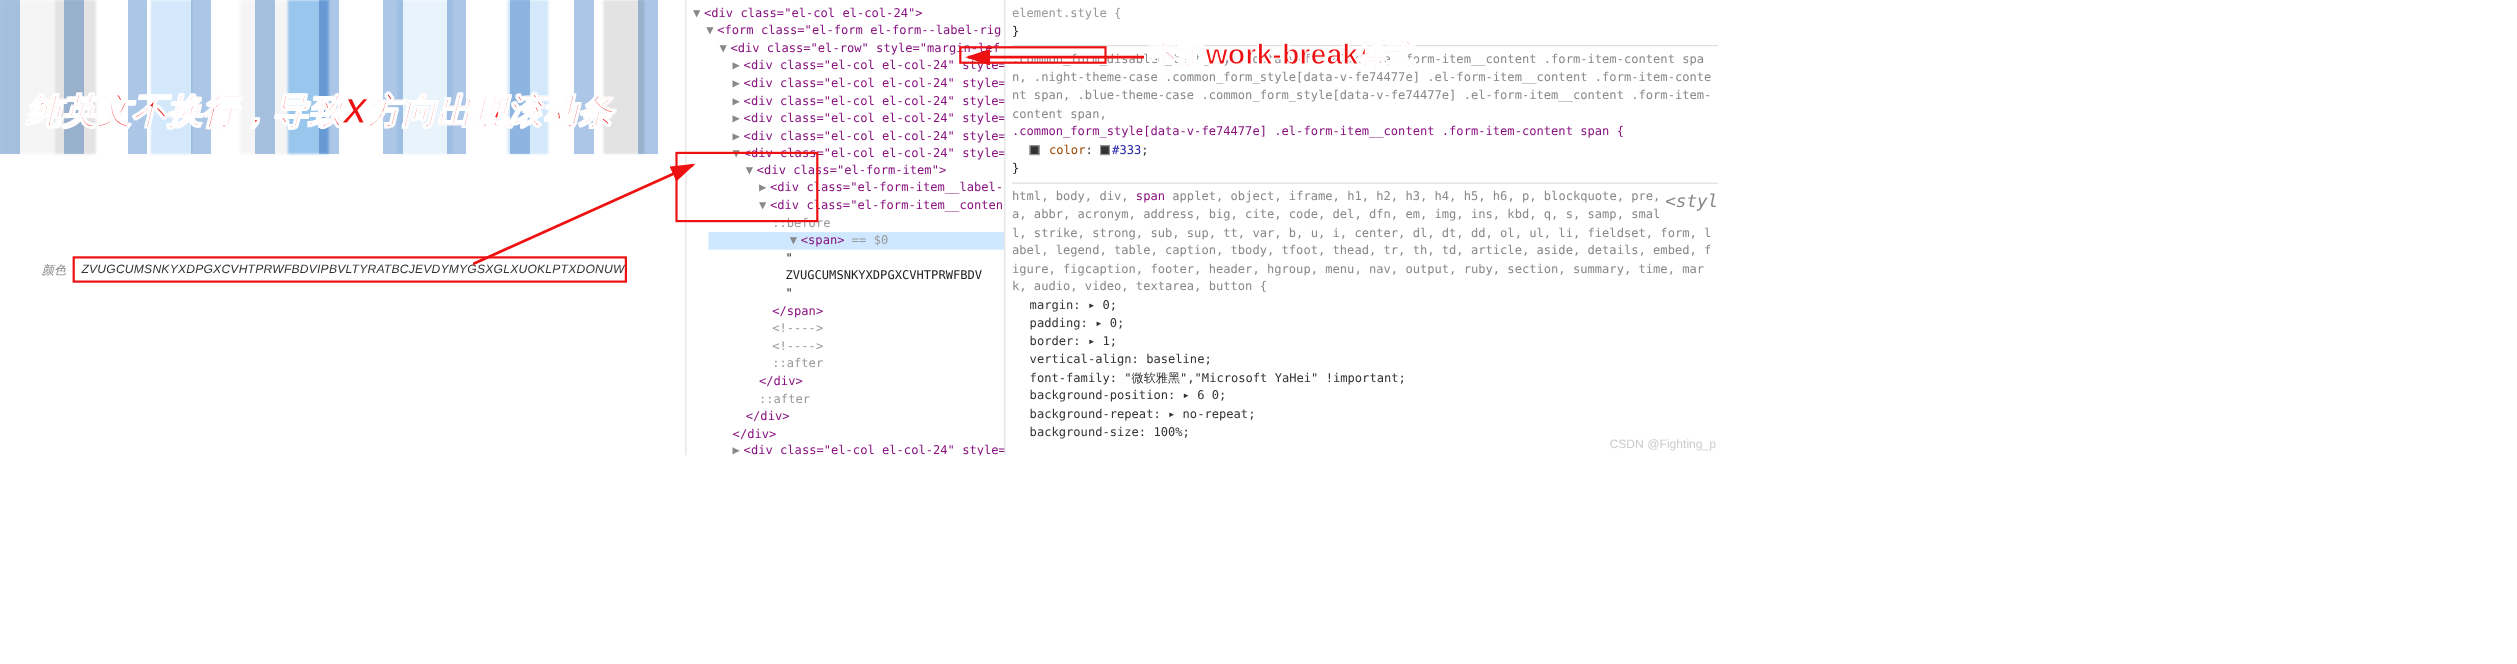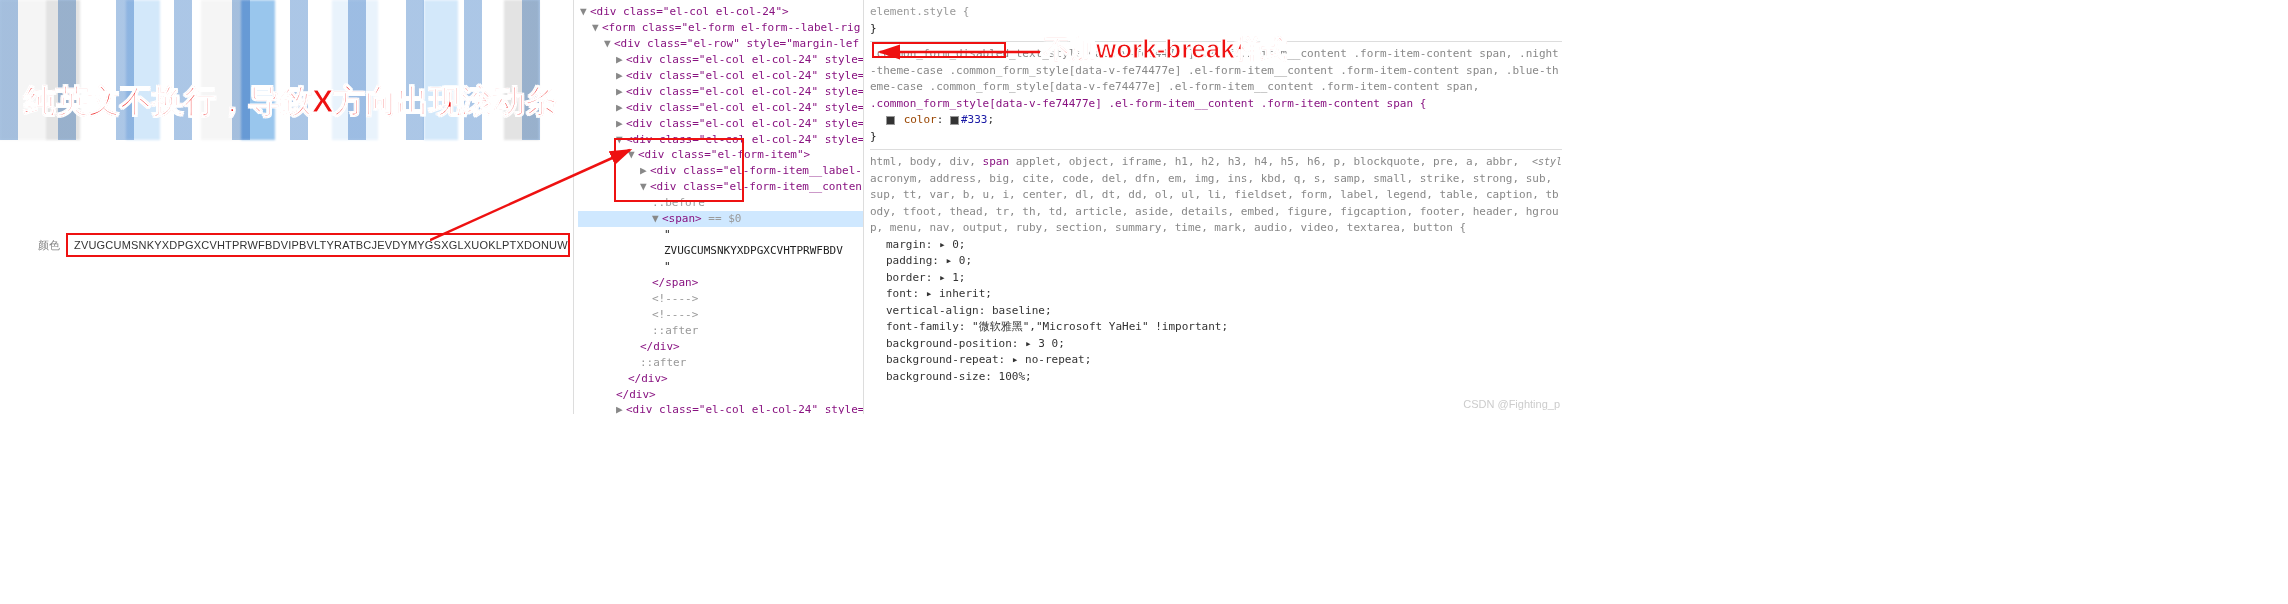--- a/index.html
+++ b/index.html
@@ -8,25 +8,26 @@
     font-size: 12px;
     width: 1568px;
     height: 414px;
     overflow: hidden;
     position: relative;
     background: #fff;
   }
   .container { display: flex; width: 100%; height: 100%; }
 
   .left-panel {
-    width: 574px;
+    width: 624px;
     height: 100%;
     position: relative;
     border-right: 1px solid #ddd;
     overflow: hidden;
+    font-style: italic;
   }
   .preview {
     position: absolute; inset: 0;
     background: #fff;
   }
   .mosaic {
     position: absolute;
     top: 0; left: 0; right: 0; height: 140px;
     background:
       linear-gradient(90deg,#f5f5f5 0 8%,#e0e0e0 0 14%,#fff 0 22%,#cfe6fa 0 28%,#fff 0 35%,#f5f5f5 0 42%,#8fc0ec 0 48%,#fff 0 58%,#e7f2fc 0 66%,#fff 0 74%,#cfe6fa 0 80%,#fff 0 88%,#e0e0e0 0 94%,#fff 0 100%),
@@ -83,21 +84,21 @@
   .dom-grey { color: #999; }
   .dom-indent-0 { padding-left: 2px; }
   .dom-indent-1 { padding-left: 14px; }
   .dom-indent-2 { padding-left: 26px; }
   .dom-indent-3 { padding-left: 38px; }
   .dom-indent-4 { padding-left: 50px; }
   .dom-indent-5 { padding-left: 62px; }
   .dom-indent-6 { padding-left: 74px; }
   .dom-indent-7 { padding-left: 86px; }
   .arrow { color: #888; display:inline-block; width:10px; }
-  .sel-line { background: #cfe8ff; }
+  .sel-line { background: #cfe8ff; margin-left: 16px; }
 
   .highlight-span {
     position: absolute;
     border: 2px solid #e11;
     left: 614px; top: 138px; width: 130px; height: 64px;
     pointer-events: none;
   }
 
   .styles-panel {
     flex: 1;
@@ -108,21 +109,21 @@
     color: #333;
     overflow: hidden;
     line-height: 1.5;
   }
   .style-sep { border-top: 1px solid #ddd; margin: 4px 0; }
   .sel { color: #881280; }
   .prop-name, .css-prop { color: #994500; }
   .val { color: #1a1aa6; }
   .struck { text-decoration: line-through; color: #999; }
   .brace { color: #222; }
-  .style-link { color: #888; float: right; font-style: italic; font-size: 10px; }
+  .style-link { color: #888; float: right; font-style: italic; font-size: 16px; }
   .rule-block { margin-bottom: 2px; }
   .sel-line-css { white-space: normal; word-break: break-all; color: #888; }
   .cb { display:inline-block; width:10px; height:10px; border:1px solid #999; vertical-align:middle; margin-right:3px; background:#fff; }
   .swatch { display:inline-block; width:9px; height:9px; border:1px solid #999; vertical-align:middle; margin-right:2px; }
 
   .highlight-break {
     position: absolute;
     border: 2px solid #e11;
     left: 872px; top: 42px; width: 134px; height: 16px;
     pointer-events: none;
@@ -209,24 +210,23 @@
     </div>
     <div class="style-sep"></div>
     <div class="rule-block">
       <span class="style-link">&lt;styl</span>
       <div class="sel-line-css"><span style="color: rgb(136, 136, 136);">html, body, div, </span><span style="color:#881280;">span</span>
         <span id="reset-sel-holder">applet, object, iframe, h1, h2, h3, h4, h5, h6, p, blockquote, pre, a, abbr, acronym, address, big, cite, code, del, dfn, em, img, ins, kbd, q, s, samp, small, strike, strong, sub, sup, tt, var, b, u, i, center, dl, dt, dd, ol, ul, li, fieldset, form, label, legend, table, caption, tbody, tfoot, thead, tr, th, td, article, aside, details, embed, figure, figcaption, footer, header, hgroup, menu, nav, output, ruby, section, summary, time, mark, audio, video, textarea, button {</span>
       </div>
       <div style="padding-left:16px;">margin: ▸ 0;</div>
       <div style="padding-left:16px;">padding: ▸ 0;</div>
       <div style="padding-left:16px;">border: ▸ 1;</div>
-      <div style="padding-left:16px;">font: ▸ inherit;</div>
       <div style="padding-left:16px;">vertical-align: baseline;</div>
       <div style="padding-left:16px;">font-family: "微软雅黑","Microsoft YaHei" !important;</div>
-      <div style="padding-left:16px;">background-position: ▸ 3 0;</div>
+      <div style="padding-left:16px;">background-position: ▸ 6 0;</div>
       <div style="padding-left:16px;">background-repeat: ▸ no-repeat;</div>
       <div style="padding-left:16px;">background-size: 100%;</div>
 
     </div>
 
   </div>
 </div>
 
 <div class="highlight-span"></div>
 <div class="highlight-break"></div>

